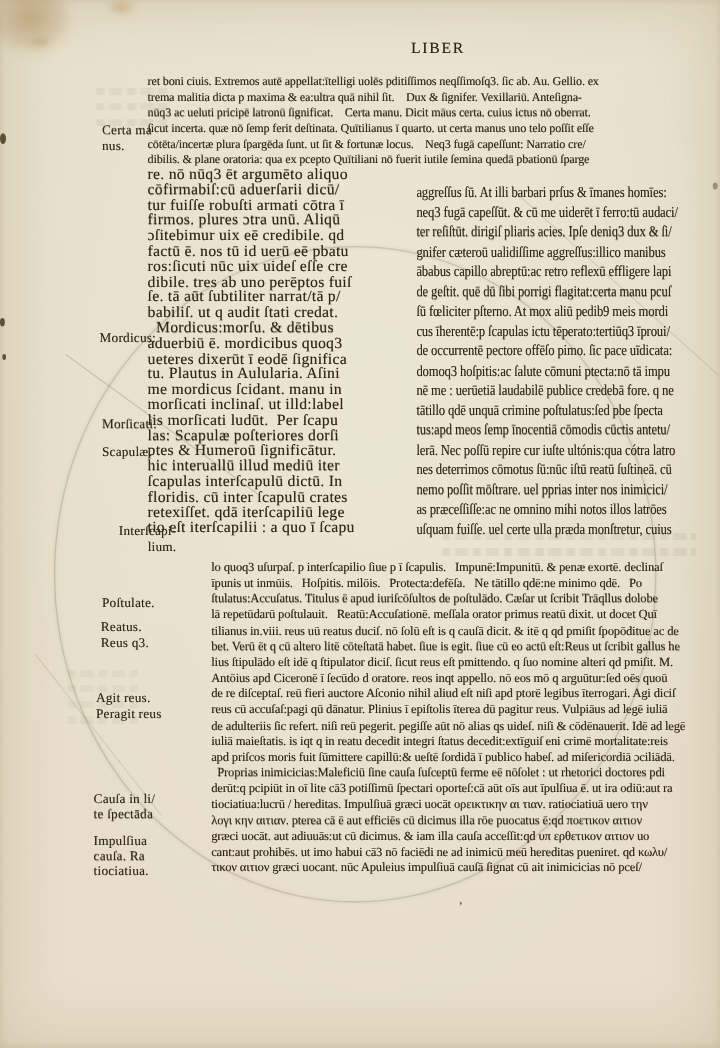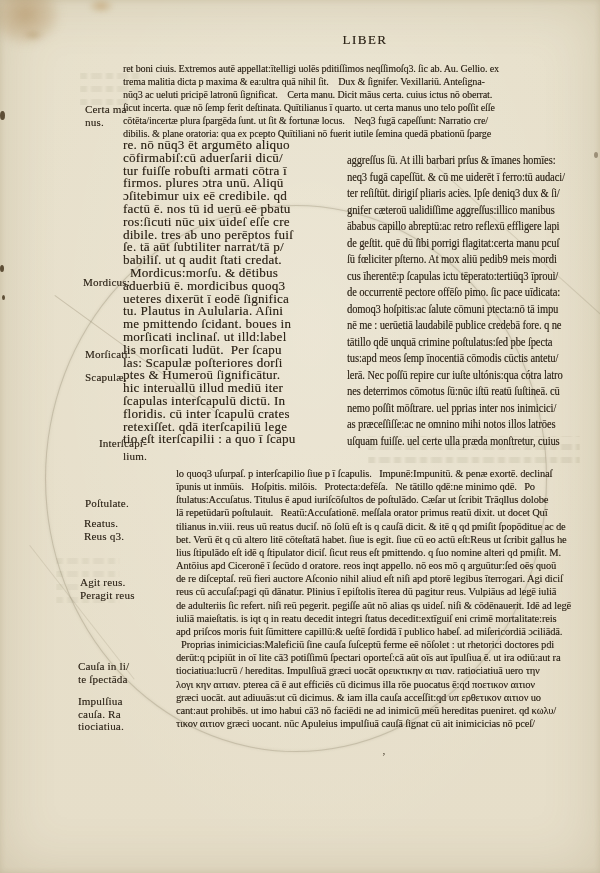--- a/index.html
+++ b/index.html
@@ -106,21 +106,21 @@
       <div class="tline">ɔſitebimur uix eē credibile. qd</div>
       <div class="tline">factū ē. nos tū id uerū eē pbatu</div>
       <div class="tline">ros:ſicuti nūc uix uideſ eſſe cre</div>
       <div class="tline">dibile. tres ab uno perēptos fuiſ</div>
       <div class="tline">ſe. tā aūt ſubtiliter narrat/tā p/</div>
       <div class="tline">babiliſ. ut q audit ſtati credat.</div>
       <div class="tline">  Mordicus:morſu. &amp; dētibus</div>
       <div class="tline">aduerbiū ē. mordicibus quoq3</div>
       <div class="tline">ueteres dixerūt ī eodē ſignifica</div>
       <div class="tline">tu. Plautus in Aulularia. Aſini</div>
-      <div class="tline">me pmittendo ſcidant. boues in</div>
+      <div class="tline">me mordicus ſcidant. manu in</div>
       <div class="tline">morſicati inclinaſ. ut illd:label</div>
       <div class="tline">lis morſicati ludūt.  Per ſcapu</div>
       <div class="tline">las: Scapulæ poſteriores dorſi</div>
       <div class="tline">ptes &amp; Humeroū ſignificātur.</div>
       <div class="tline">hic interuallū illud mediū iter</div>
       <div class="tline">ſcapulas interſcapulū dictū. In</div>
       <div class="tline">floridis. cū inter ſcapulū crates</div>
       <div class="tline">retexiſſet. qdā iterſcapiliū lege</div>
       <div class="tline">tio eſt iterſcapilii : a quo ī ſcapu</div>
     </div>

